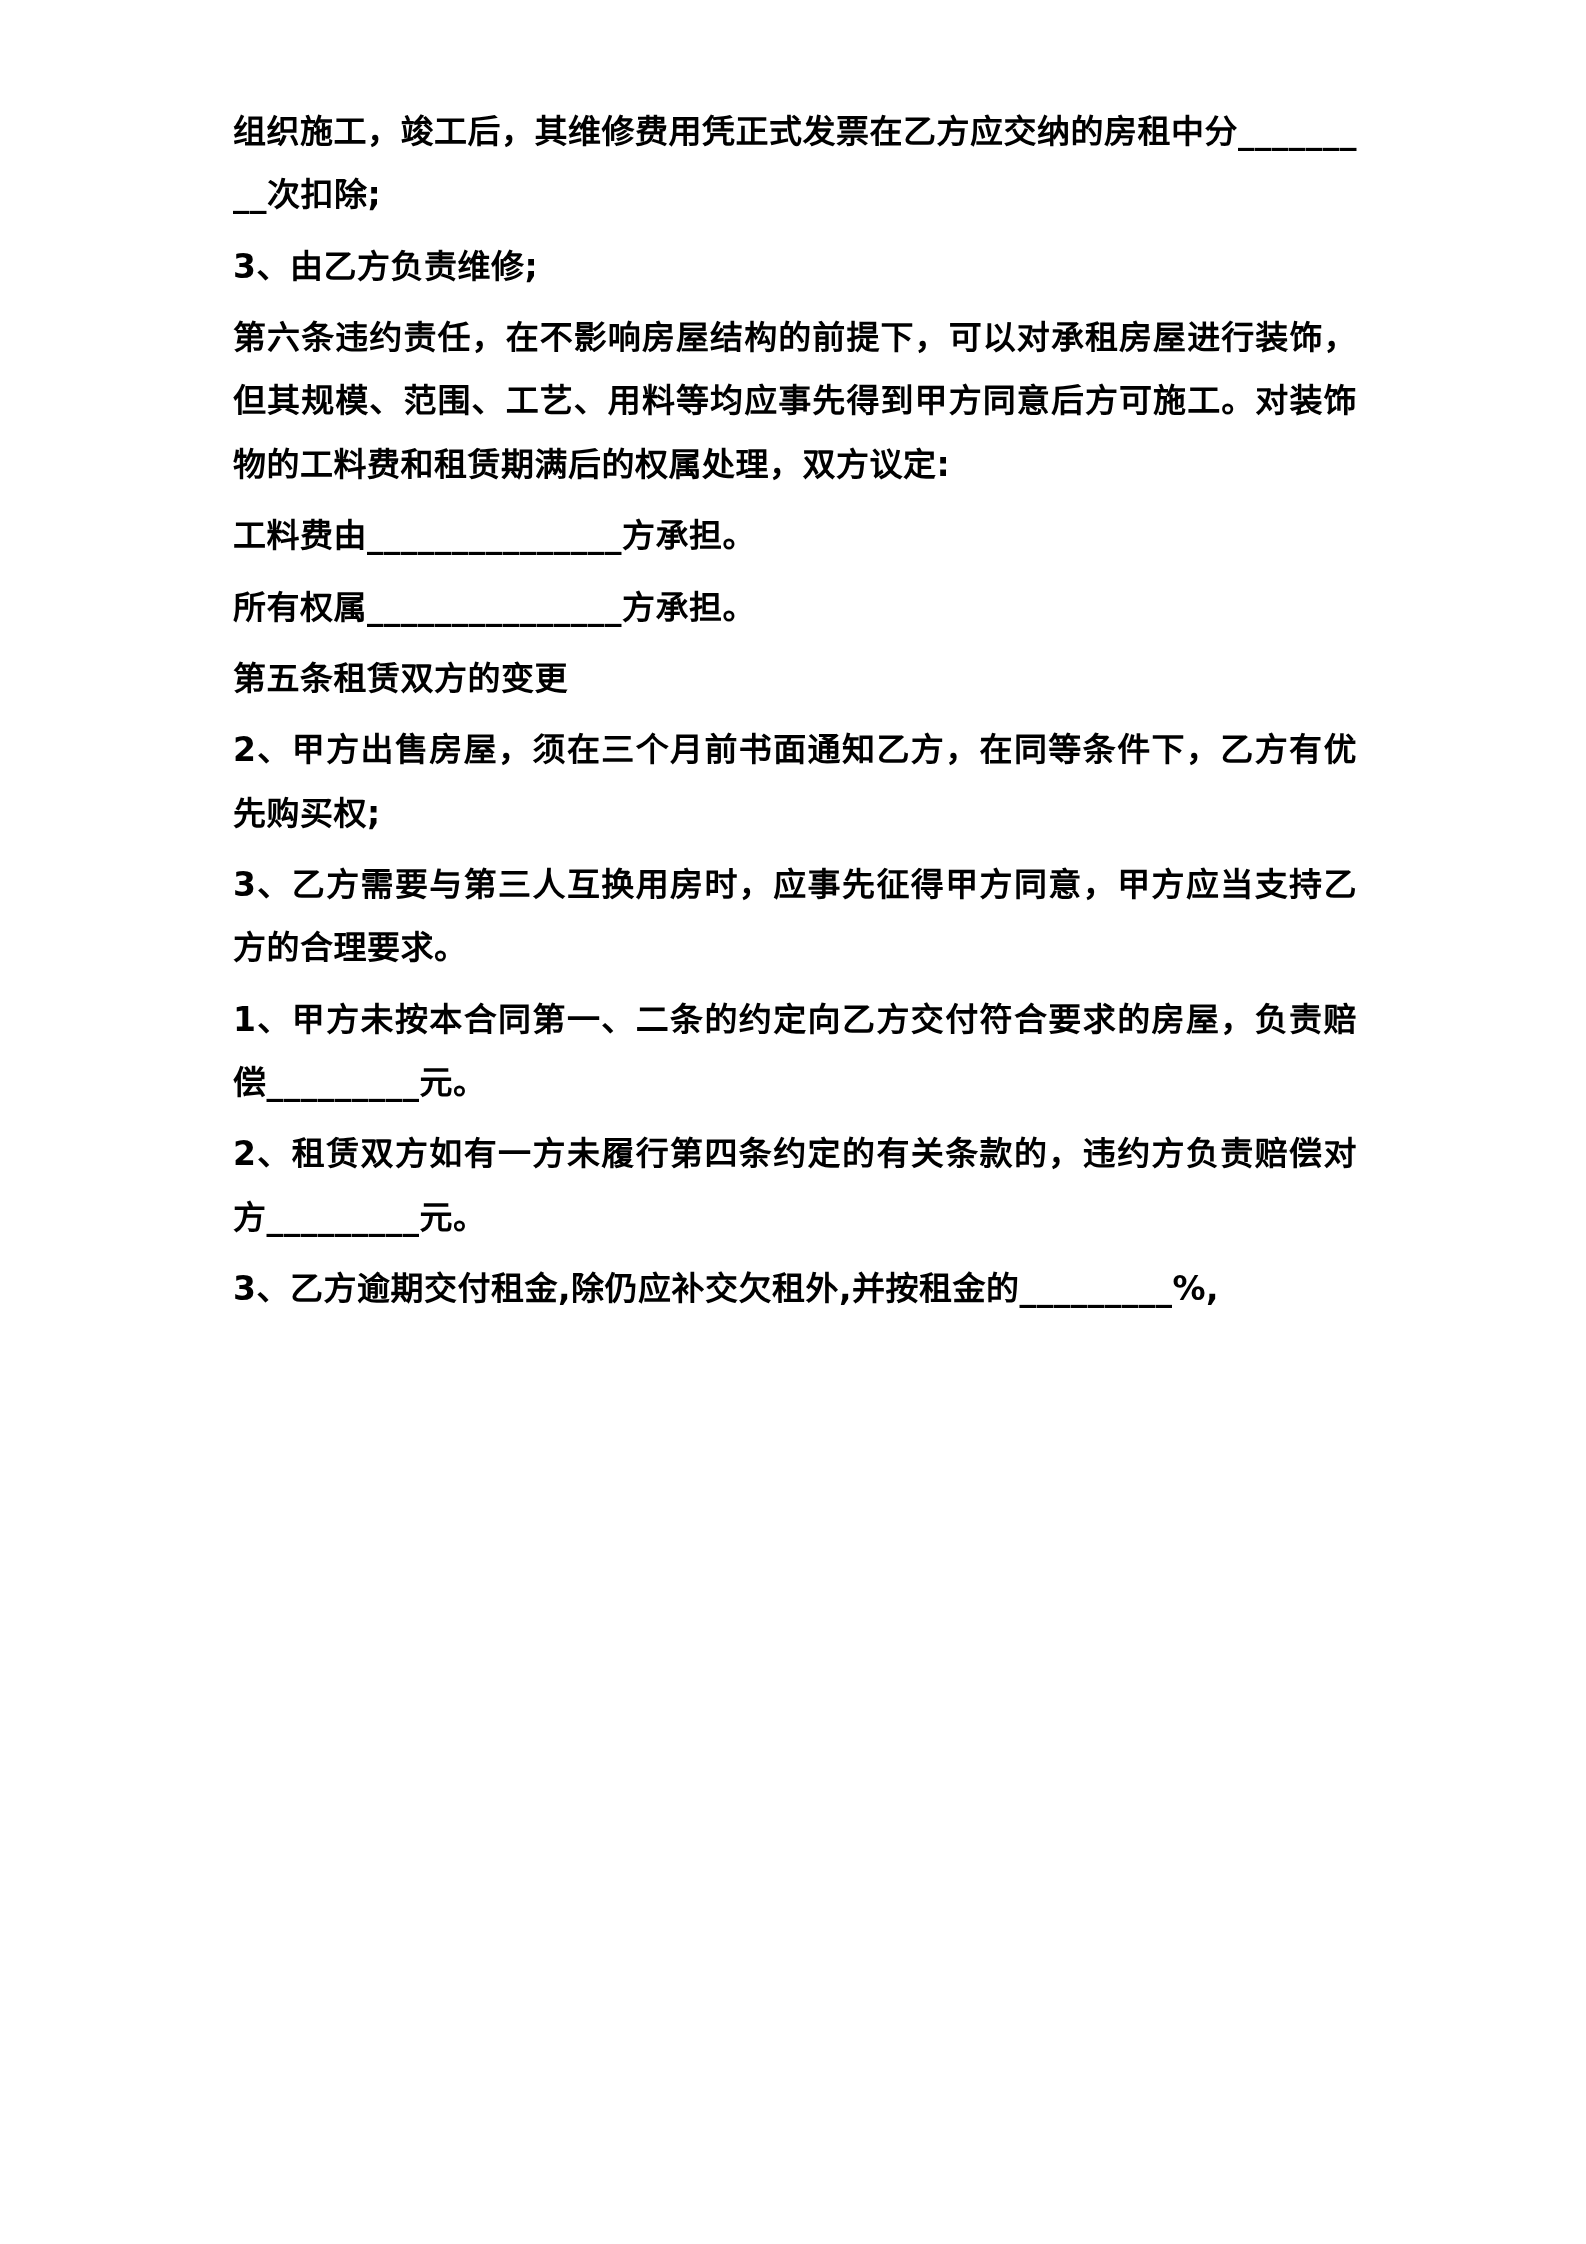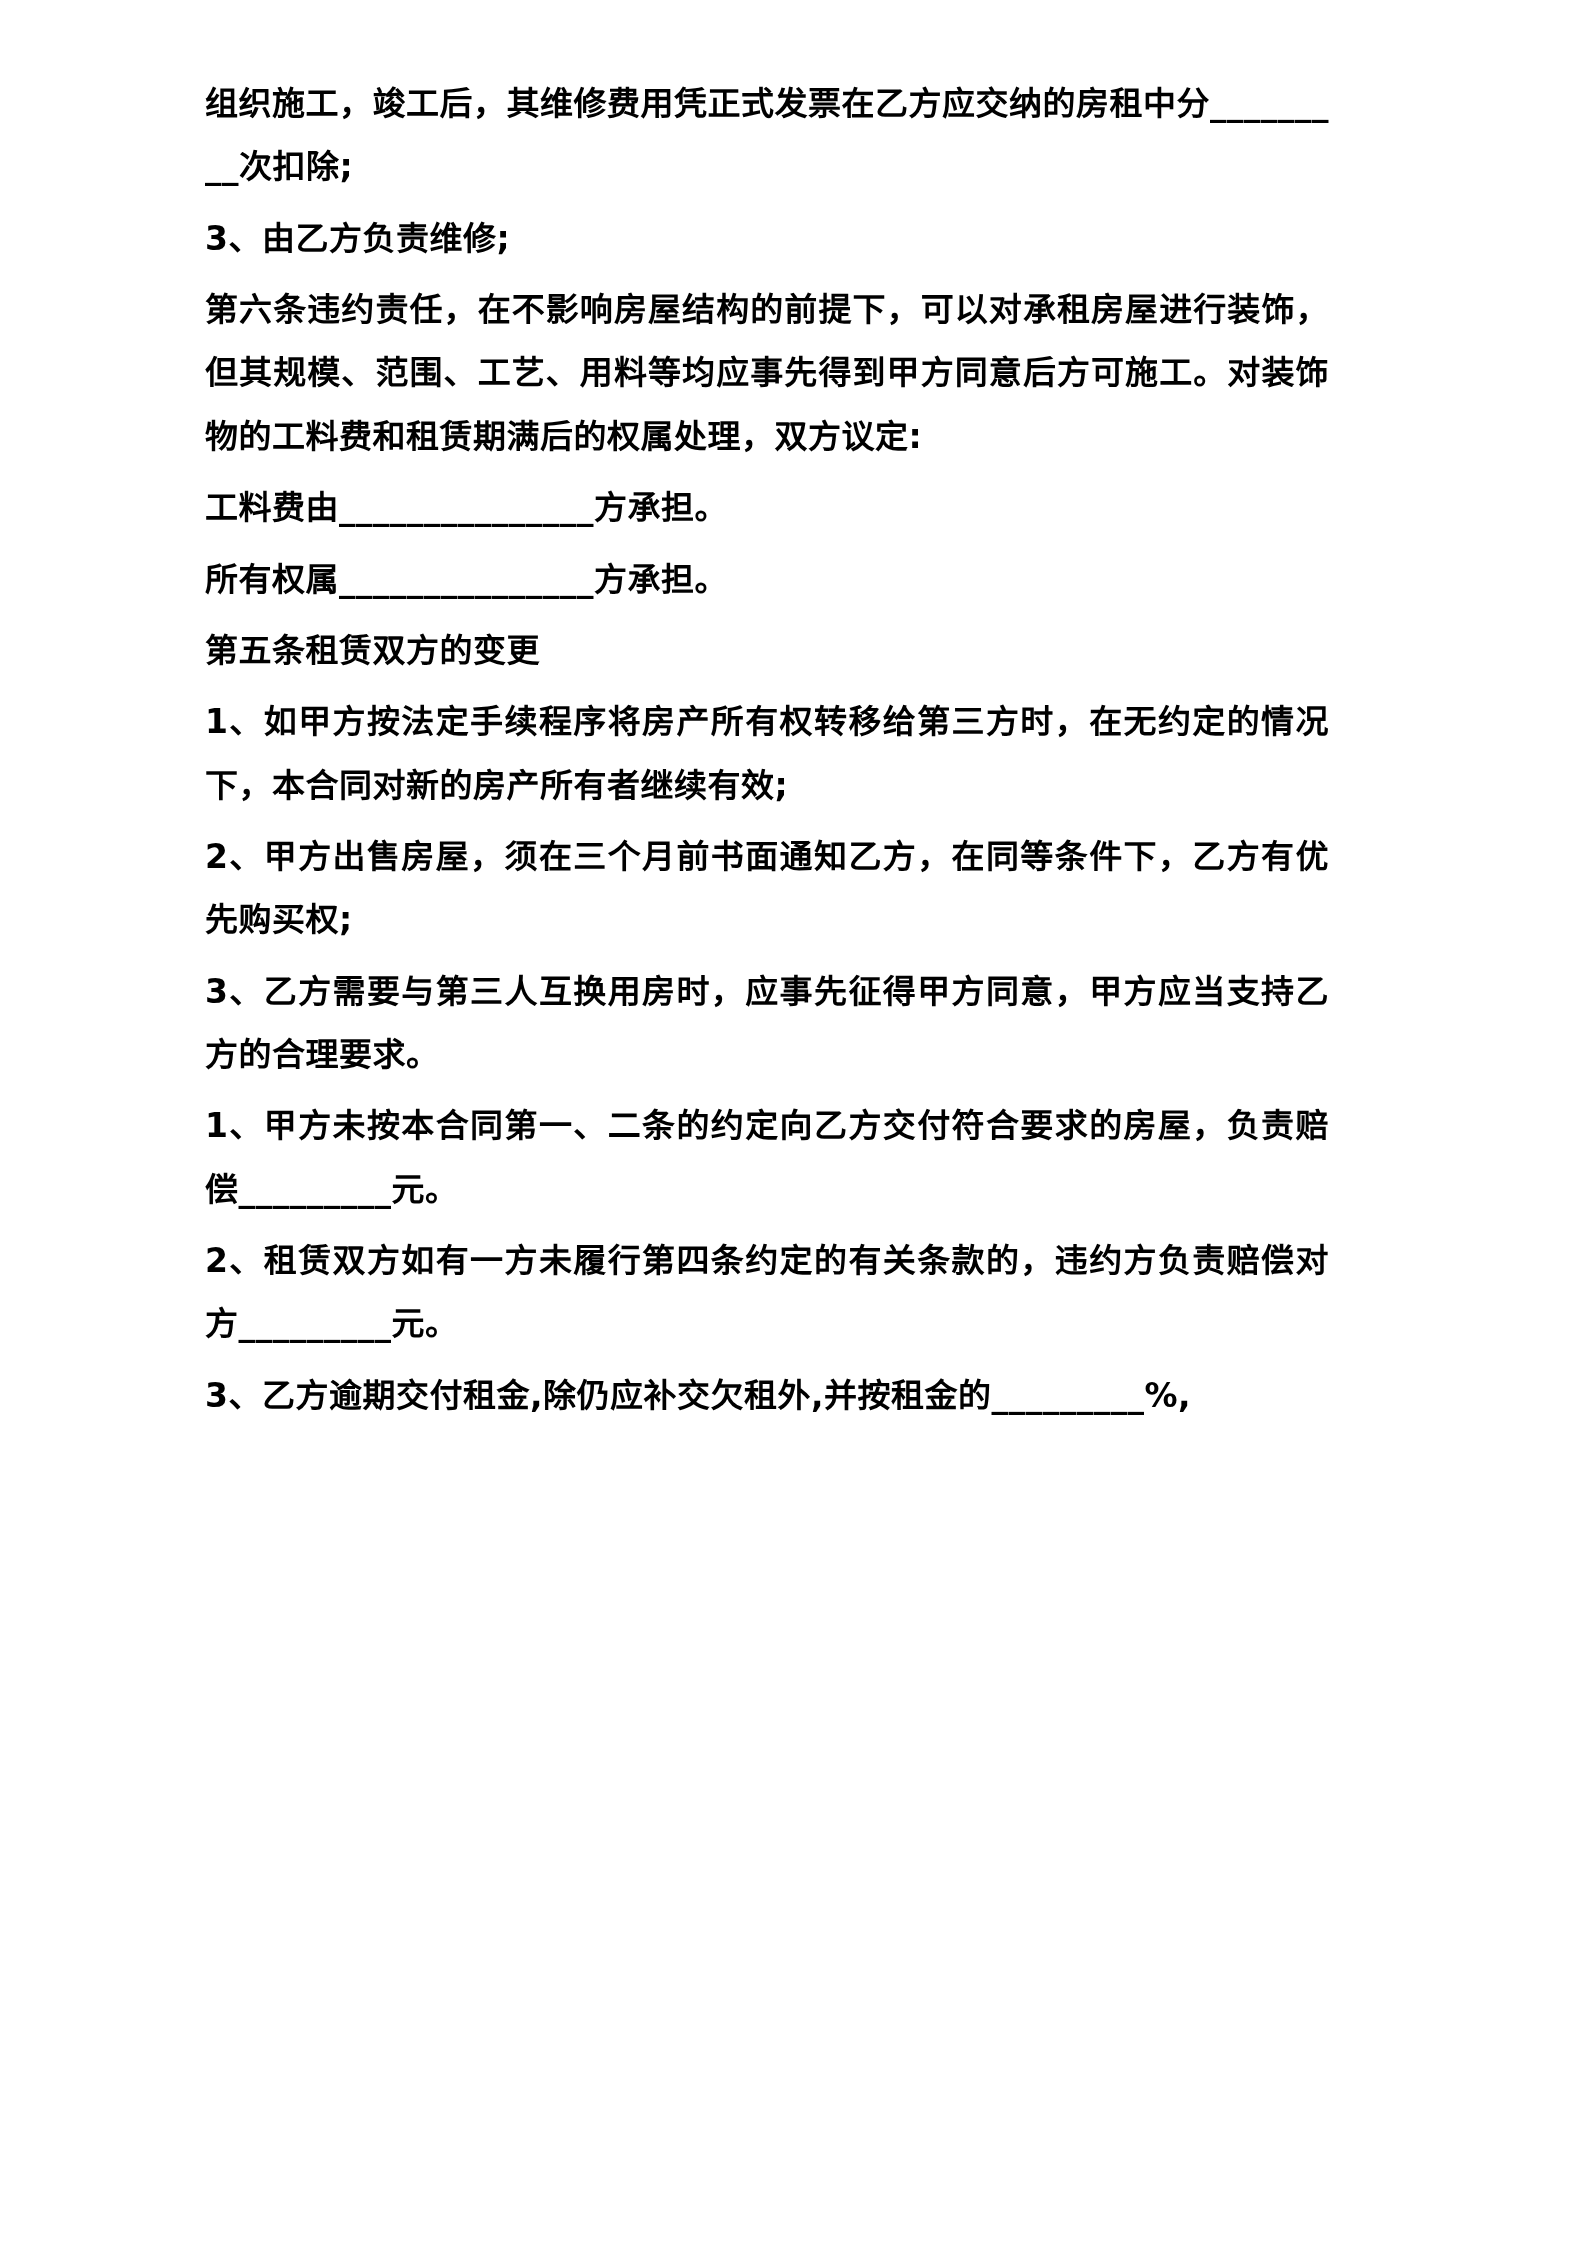--- a/index.html
+++ b/index.html
@@ -12,21 +12,22 @@
     height: 2244px;
     font-family: "DejaVu Sans", "Liberation Sans", sans-serif;
     color: #000000;
     overflow: hidden;
   }
   .page {
     position: relative;
     width: 1534px;
     height: 2244px;
     box-sizing: border-box;
-    padding: 72px 205px 0 205px;
+    padding: 100px 205px 0 205px;
+    margin-left: 28px;
   }
   .doc-body {
     font-size: 33px;
     line-height: 1.92;
     letter-spacing: 0.5px;
     font-weight: 700;
     color: #000;
   }
   p.para {
     margin: 0 0 8px 0;
@@ -44,21 +45,20 @@
 
 <div class="page">
   <div class="doc-body">
 
     <p class="para">组织施工，竣工后，其维修费用凭正式发票在乙方应交纳的房租中分_________次扣除;</p>
     <p class="para">3、由乙方负责维修;</p>
     <p class="para">第六条违约责任，在不影响房屋结构的前提下，可以对承租房屋进行装饰，但其规模、范围、工艺、用料等均应事先得到甲方同意后方可施工。对装饰物的工料费和租赁期满后的权属处理，双方议定:</p>
     <p class="para">工料费由_______________方承担。</p>
     <p class="para">所有权属_______________方承担。</p>
     <p class="para heading">第五条租赁双方的变更</p>
-    <p class="para">1、如甲方按法定手续程序将房产所有权转移给第三方时，在无约定的情况下，本合同对新的房产所有者继续有效;</p>
     <p class="para">2、甲方出售房屋，须在三个月前书面通知乙方，在同等条件下，乙方有优先购买权;</p>
     <p class="para">3、乙方需要与第三人互换用房时，应事先征得甲方同意，甲方应当支持乙方的合理要求。</p>
     <p class="para">1、甲方未按本合同第一、二条的约定向乙方交付符合要求的房屋，负责赔偿_________元。</p>
     <p class="para">2、租赁双方如有一方未履行第四条约定的有关条款的，违约方负责赔偿对方_________元。</p>
     <p class="para">3、乙方逾期交付租金,除仍应补交欠租外,并按租金的_________%,</p>
 
   </div>
 </div>
 
 </body></html>

